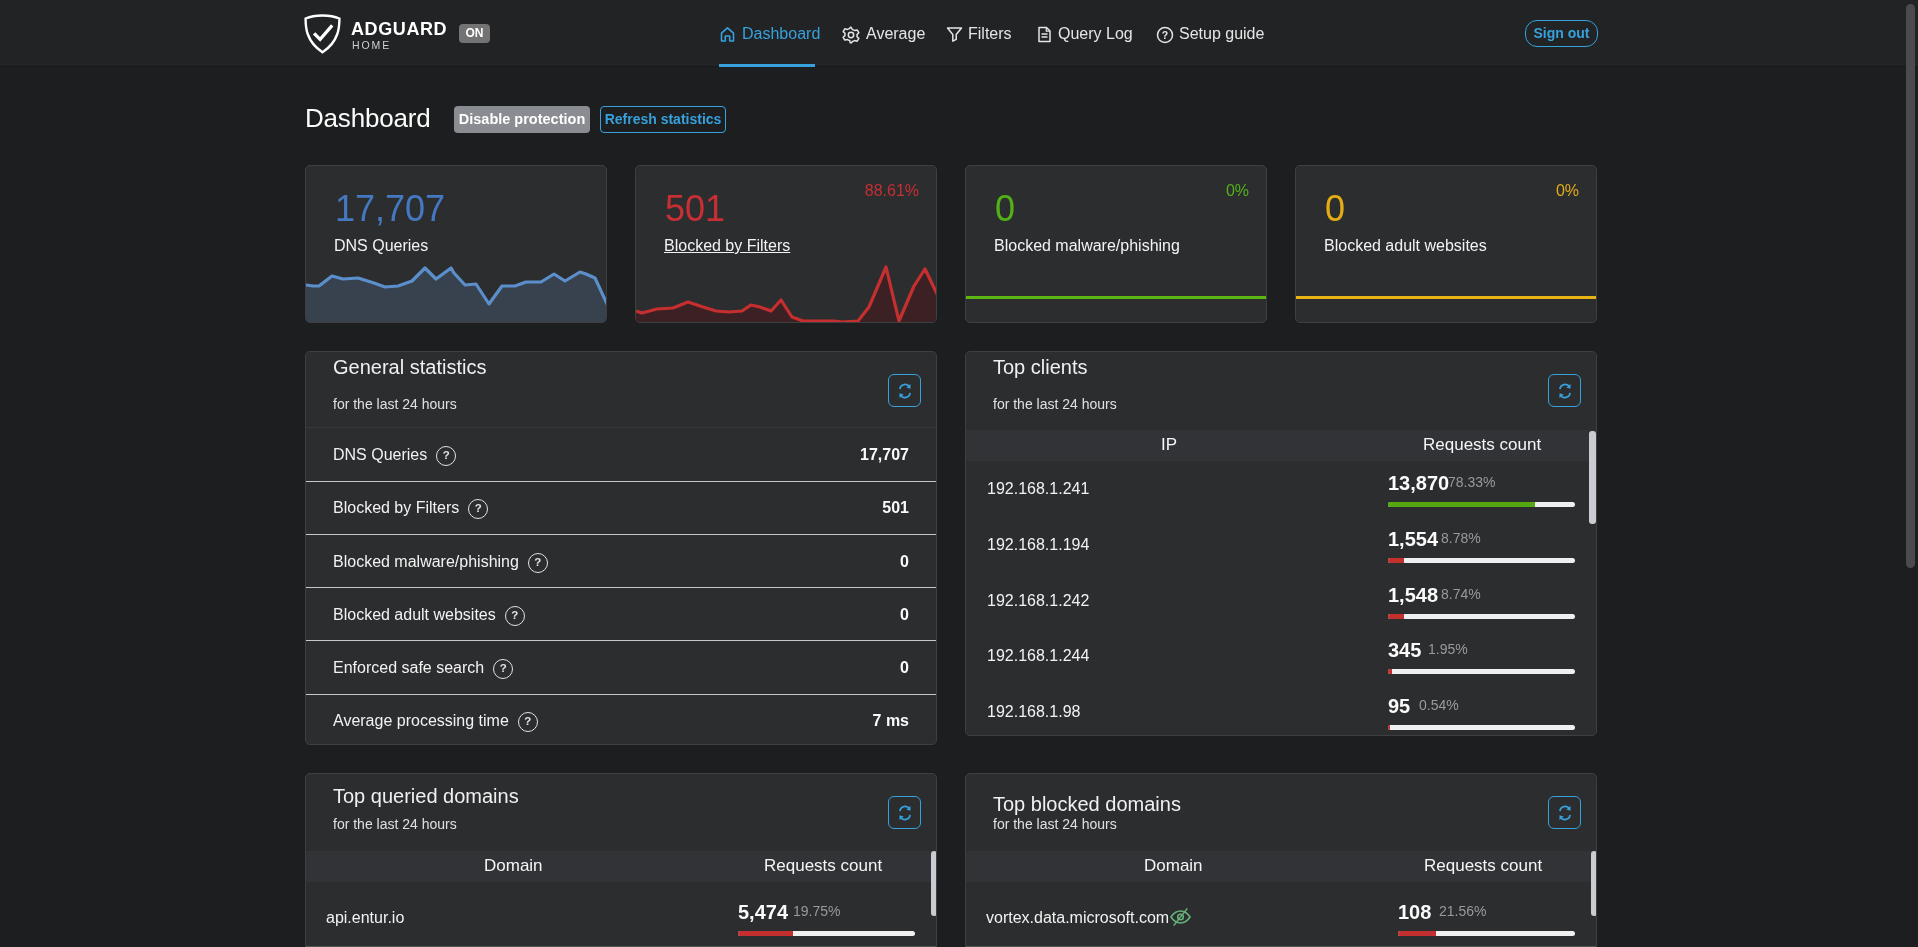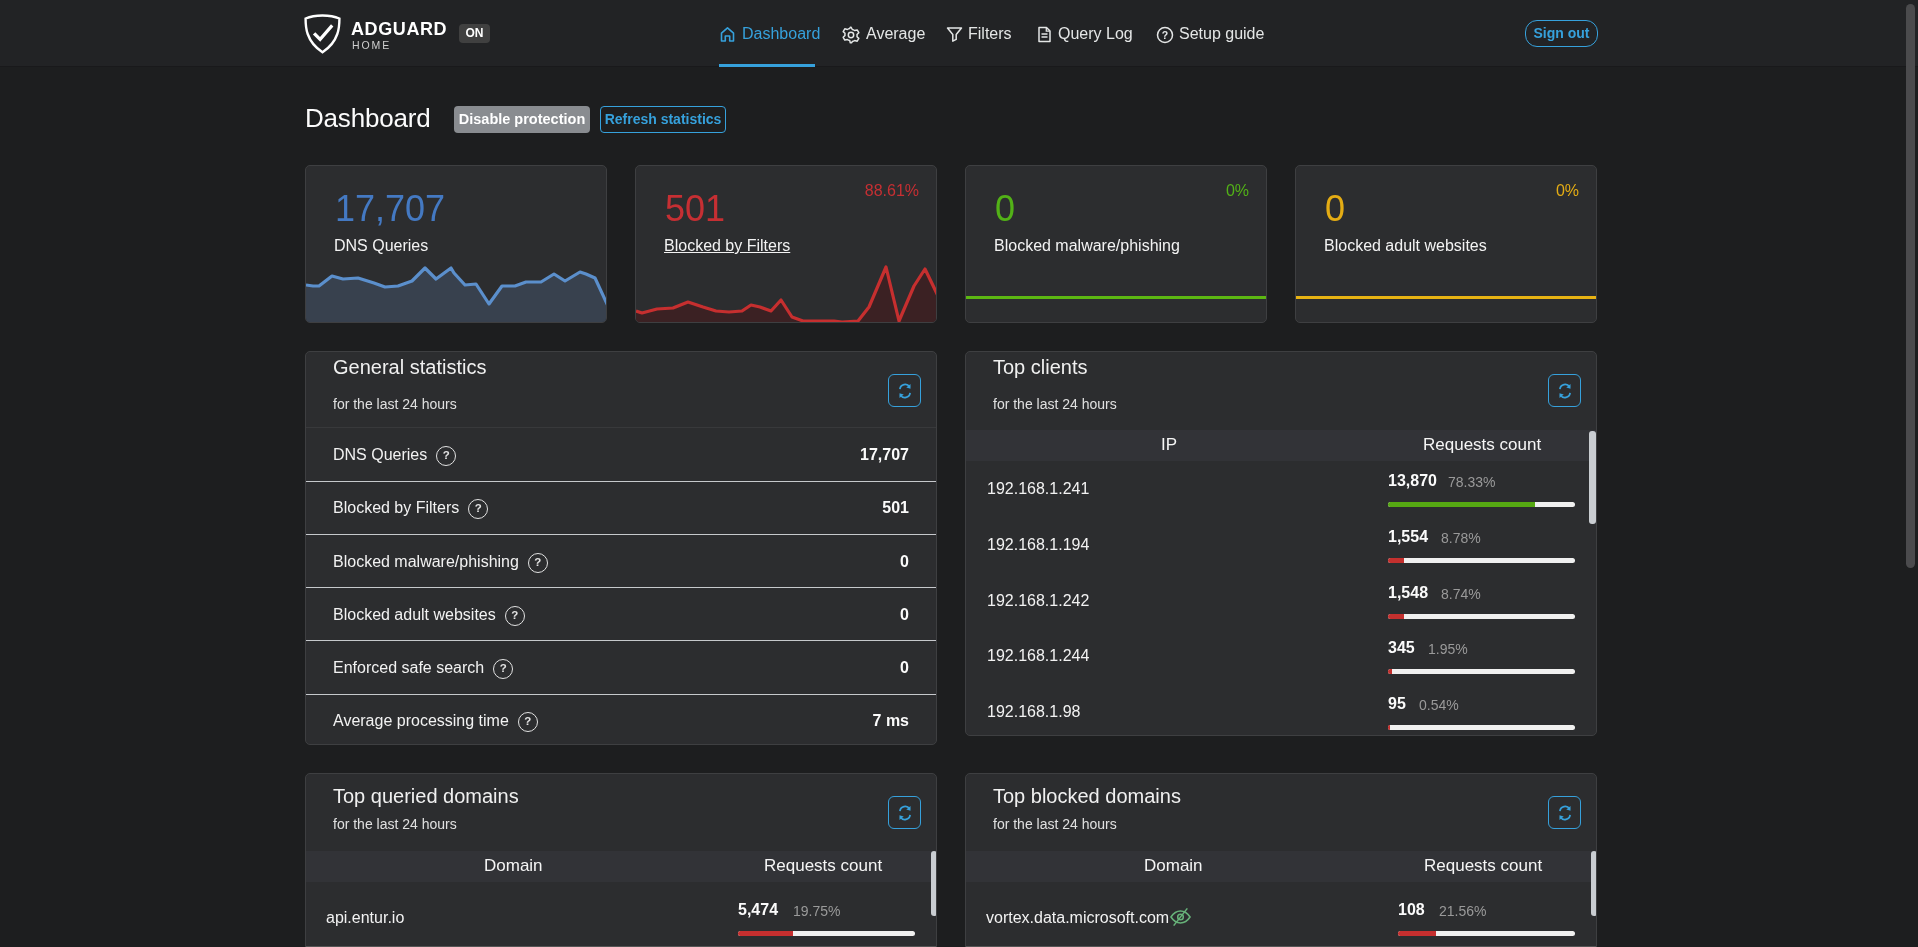--- a/index.html
+++ b/index.html
@@ -6,42 +6,42 @@
 html,body { width:1918px; height:947px; overflow:hidden; background:#1d1e1f; font-family:"Liberation Sans", sans-serif; }
 #stage { position:absolute; top:0; left:0; width:1918px; height:947px; }
 .abs { position:absolute; }
 
 #hdr { position:absolute; top:0; left:0; width:1918px; height:67px; background:#222325; border-bottom:1px solid #19191b; }
 .navlink { position:absolute; top:25px; font-size:16px; color:#e4e6e6; }
 .navicon { position:absolute; top:26px; }
 #underline { position:absolute; left:719px; top:64px; width:96px; height:3px; background:#36a1dc; }
 .blue { color:#36a1dc; }
 #signout { position:absolute; left:1525px; top:20px; width:73px; height:27px; border:1px solid #36a1dc; border-radius:12px; color:#36a1dc; font-size:14px; font-weight:bold; text-align:center; line-height:25px; }
-#onbadge { position:absolute; left:459px; top:24px; width:31px; height:19px; background:#404040; border-radius:4px; color:#fff; font-size:12px; font-weight:bold; text-align:center; line-height:19px; }
+#onbadge { position:absolute; left:459px; top:24px; width:31px; height:19px; background:#737373; border-radius:4px; color:#fff; font-size:12px; font-weight:bold; text-align:center; line-height:19px; }
 
 #h1 { position:absolute; left:305px; top:103px; font-size:26px; letter-spacing:-0.2px; color:#fcfcfc; }
 .btn { position:absolute; top:106px; height:27px; border-radius:4px; font-size:14.5px; font-weight:bold; text-align:center; line-height:26px; white-space:nowrap; }
 #btn-disable { left:454px; width:136px; background:#898c90; color:#fff; }
 #btn-refresh { left:600px; width:126px; border:1px solid #36a1dc; color:#36a1dc; line-height:24px; font-size:14px; white-space:nowrap; }
 
 .card { position:absolute; top:165px; width:302px; height:158px; background:#2c2d2f; border:1px solid #3e3f41; border-radius:5px; overflow:hidden; }
 .card .num { position:absolute; left:29px; top:22px; font-size:36px; }
 .card .lbl { position:absolute; left:28px; top:71px; font-size:16px; color:#f3f3f3; }
 .card .pct { position:absolute; right:17px; top:16px; font-size:16px; }
 .card svg { position:absolute; left:0; bottom:0; }
 
 .panel { position:absolute; width:632px; background:#2c2d2f; border:1px solid #3e3f41; border-radius:5px; overflow:hidden; }
 .panel .ptitle { position:absolute; left:27px; top:4px; font-size:20px; color:#f0f0f0; }
 .panel .psub { position:absolute; left:27px; top:44px; font-size:14px; color:#e0e0e0; }
 .panel .rbtn { position:absolute; left:582px; top:22px; width:33px; height:33px; border:1.5px solid #36a1dc; border-radius:6px; }
 .panel .rbtn svg { position:absolute; left:8px; top:8px; }
 .thead { position:absolute; left:0; width:632px; height:31px; background:#323337; color:#f5f5f5; font-size:17px; }
 .thead div { position:absolute; top:5px; }
 .ip { position:absolute; font-size:16px; color:#f2f2f2; }
-.val { position:absolute; font-size:16px; font-weight:bold; color:#fbfbfb; }
+.val { position:absolute; font-size:20px; font-weight:bold; color:#fbfbfb; }
 .pctg { position:absolute; font-size:14px; color:#9a9a9a; }
 .track { position:absolute; height:5px; background:#f0f0f0; border-radius:2.5px; }
 .fill { position:absolute; height:5px; border-radius:2.5px 0 0 2.5px; }
 .thumb { position:absolute; background:#c9cdd1; border-radius:3px; }
 
 .gsrow-sep { position:absolute; left:0; width:632px; height:1px; background:#c6c9cc; }
 .gslabel { position:absolute; left:27px; font-size:16px; color:#f2f2f2; }
 .gsval { position:absolute; right:27px; font-size:16px; font-weight:bold; color:#fbfbfb; }
 .qm { display:inline-block; width:20px; height:20px; border:1.5px solid #e2e2e2; border-radius:50%; font-size:11.5px; color:#e2e2e2; text-align:center; line-height:17.5px; font-weight:bold; vertical-align:-4px; margin-left:9px; position:relative; top:-5px; }
 </style>
@@ -223,21 +223,21 @@
     <div class="ip" style="left:20px;top:135px">api.entur.io</div>
     <div class="val" style="left:432px;top:127px">5,474</div>
     <div class="pctg" style="left:487px;top:129px">19.75%</div>
     <div class="track" style="left:432px;top:157px;width:177px"></div>
     <div class="fill" style="left:432px;top:157px;width:55px;background:#c62f2f"></div>
     <div class="gsrow-sep" style="top:172px;background:#555"></div>
     <div class="thumb" style="left:625px;top:77px;width:6px;height:65px"></div>
   </div>
 
   <div class="panel" id="tbd" style="left:965px;top:773px;height:240px">
-    <div class="ptitle" style="top:11px">Top blocked domains</div>
+    <div class="ptitle" style="top:19px">Top blocked domains</div>
     <div class="psub" style="top:42px">for the last 24 hours</div>
     <div class="rbtn">
         <svg width="16" height="16" viewBox="0 0 16 16">
       <g fill="none" stroke="#36a1dc" stroke-width="1.7">
       <path d="M2.9 6.2 A5.3 5.3 0 0 1 12.6 3.9"></path>
       <path d="M13.1 9.8 A5.3 5.3 0 0 1 3.4 12.1"></path>
       </g>
       <path d="M13.5 1.0 L13.5 5.8 L9.3 4.5 Z" fill="#36a1dc"></path>
       <path d="M2.5 15.0 L2.5 10.2 L6.7 11.5 Z" fill="#36a1dc"></path>
     </svg>

